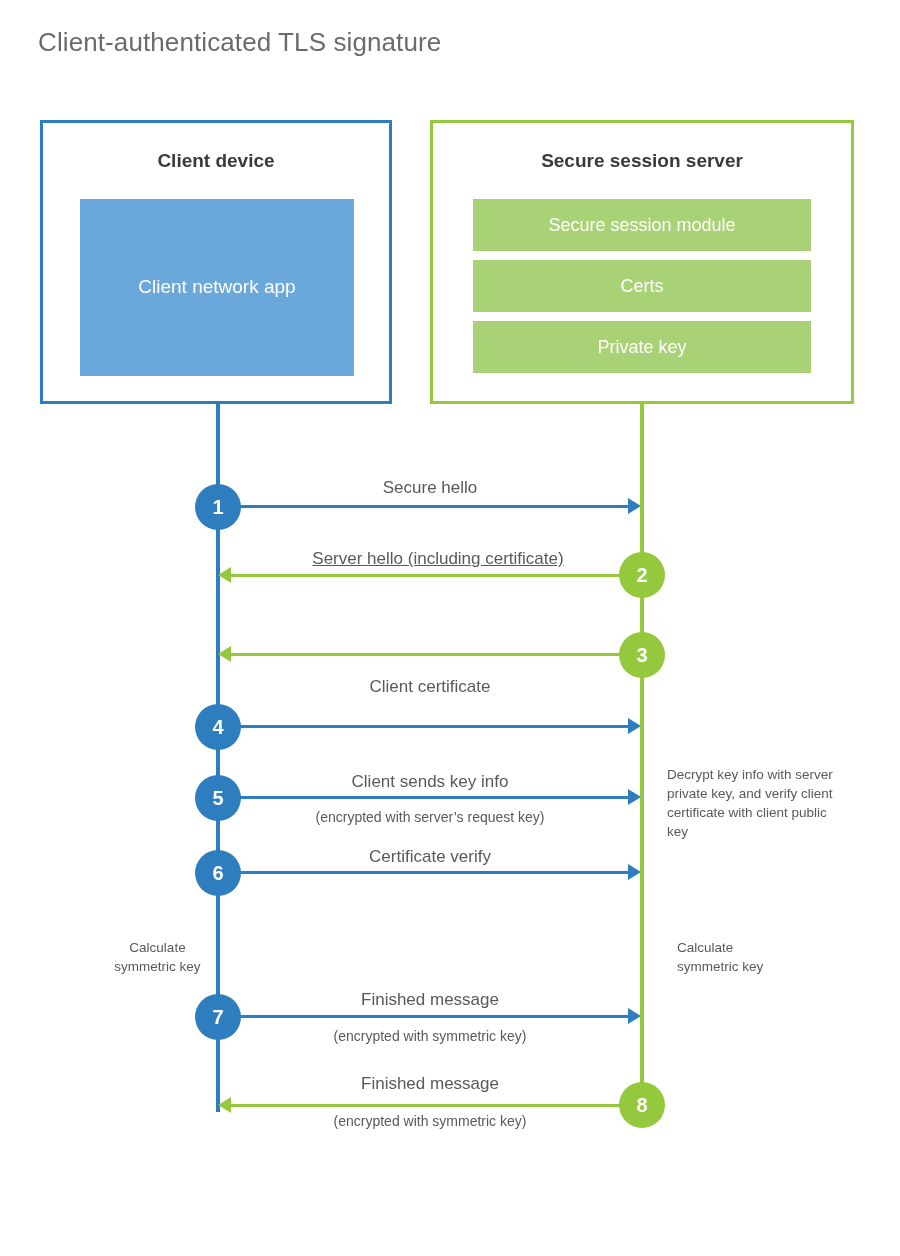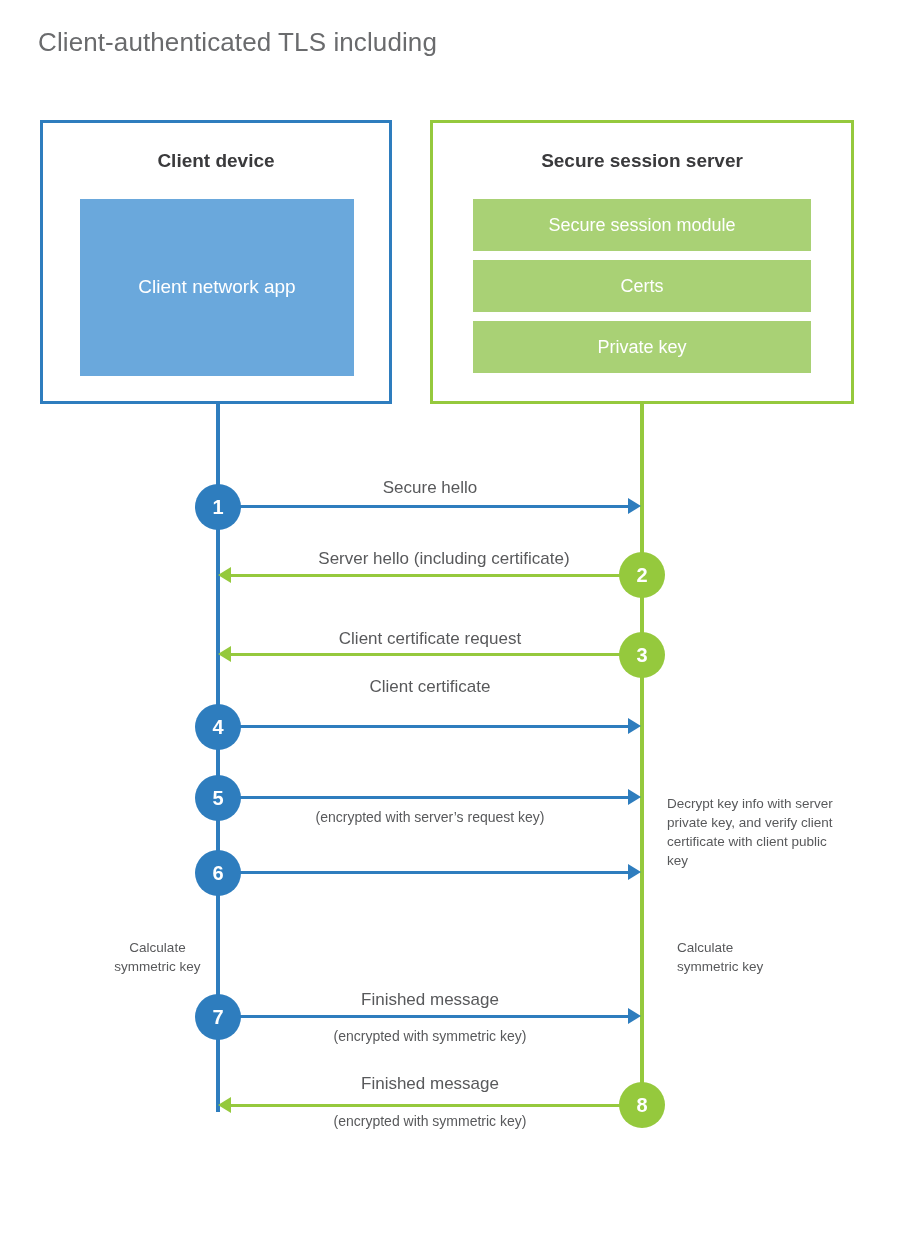--- a/index.html
+++ b/index.html
@@ -184,21 +184,21 @@
     color: #58595b;
     line-height: 1.42;
   }
   .side-note.center { text-align: center; }
 </style>
 </head>
 <body>
 
 <div class="canvas">
 
-  <div class="page-title">Client-authenticated TLS including</div>
+  <div class="page-title">Client-authenticated TLS signature</div>
 
   <div class="party-box server">
     <div class="party-title">Secure session server</div>
     <div class="server-modules">
       <div class="server-module">Secure session module</div>
       <div class="server-module">Certs</div>
       <div class="server-module">Private key</div>
     </div>
   </div>
 
@@ -208,57 +208,58 @@
   </div>
 
   <div class="lifeline client-line"></div>
   <div class="lifeline server-line"></div>
 
   <div class="msg-label" style="left:218px; top:478px; width:424px;">Secure hello</div>
   <div class="msg-line blue" style="left:218px; top:505px; width:412px;"></div>
   <div class="arrowhead right blue" style="left:628px; top:498px;"></div>
   <div class="step-circle blue" style="left:195px; top:484px;">1</div>
 
-  <div class="msg-label" style="left:232px; top:549px; width:424px;">Server hello (including certificate)</div>
+  <div class="msg-label" style="left:226px; top:549px; width:424px;text-decoration:underline;">Server hello (including certificate)</div>
   <div class="msg-line green" style="left:230px; top:574px; width:412px;"></div>
   <div class="arrowhead left green" style="left:218px; top:567px;"></div>
   <div class="step-circle green" style="left:619px; top:552px;">2</div>
 
-  <div class="msg-label" style="left:218px; top:629px; width:424px;">Client certificate request</div>
   <div class="msg-line green" style="left:230px; top:653px; width:412px;"></div>
   <div class="arrowhead left green" style="left:218px; top:646px;"></div>
   <div class="step-circle green" style="left:619px; top:632px;">3</div>
 
   <div class="msg-label" style="left:218px; top:677px; width:424px;">Client certificate</div>
   <div class="msg-line blue" style="left:218px; top:725px; width:412px;"></div>
   <div class="arrowhead right blue" style="left:628px; top:718px;"></div>
   <div class="step-circle blue" style="left:195px; top:704px;">4</div>
 
+  <div class="msg-label" style="left:218px; top:772px; width:424px;">Client sends key info</div>
   <div class="msg-line blue" style="left:218px; top:796px; width:412px;"></div>
   <div class="arrowhead right blue" style="left:628px; top:789px;"></div>
   <div class="msg-sublabel" style="left:218px; top:809px; width:424px;">(encrypted with server’s request key)</div>
   <div class="step-circle blue" style="left:195px; top:775px;">5</div>
 
+  <div class="msg-label" style="left:218px; top:847px; width:424px;">Certificate verify</div>
   <div class="msg-line blue" style="left:218px; top:871px; width:412px;"></div>
   <div class="arrowhead right blue" style="left:628px; top:864px;"></div>
   <div class="step-circle blue" style="left:195px; top:850px;">6</div>
 
   <div class="msg-label" style="left:218px; top:990px; width:424px;">Finished message</div>
   <div class="msg-line blue" style="left:218px; top:1015px; width:412px;"></div>
   <div class="arrowhead right blue" style="left:628px; top:1008px;"></div>
   <div class="msg-sublabel" style="left:218px; top:1028px; width:424px;">(encrypted with symmetric key)</div>
   <div class="step-circle blue" style="left:195px; top:994px;">7</div>
 
   <div class="msg-label" style="left:218px; top:1074px; width:424px;">Finished message</div>
   <div class="msg-line green" style="left:230px; top:1104px; width:412px;"></div>
   <div class="arrowhead left green" style="left:218px; top:1097px;"></div>
   <div class="msg-sublabel" style="left:218px; top:1113px; width:424px;">(encrypted with symmetric key)</div>
   <div class="step-circle green" style="left:619px; top:1082px;">8</div>
 
-  <div class="side-note" style="left:667px; top:794px; width:175px;">Decrypt key info with server private key, and verify client certificate with client public key</div>
+  <div class="side-note" style="left:667px; top:765px; width:175px;">Decrypt key info with server private key, and verify client certificate with client public key</div>
 
   <div class="side-note center" style="left:75px; top:938px; width:165px;">
     <span>Calculate</span><br>
     <span>symmetric key</span>
   </div>
 
   <div class="side-note" style="left:677px; top:938px; width:165px;">
     <span>Calculate</span><br>
     <span>symmetric key</span>
   </div>

